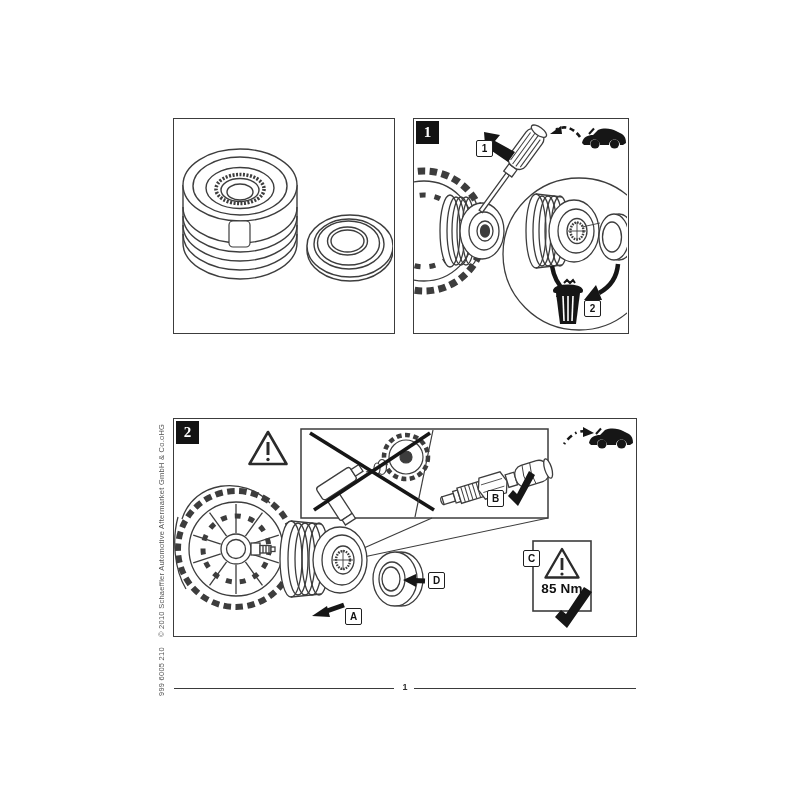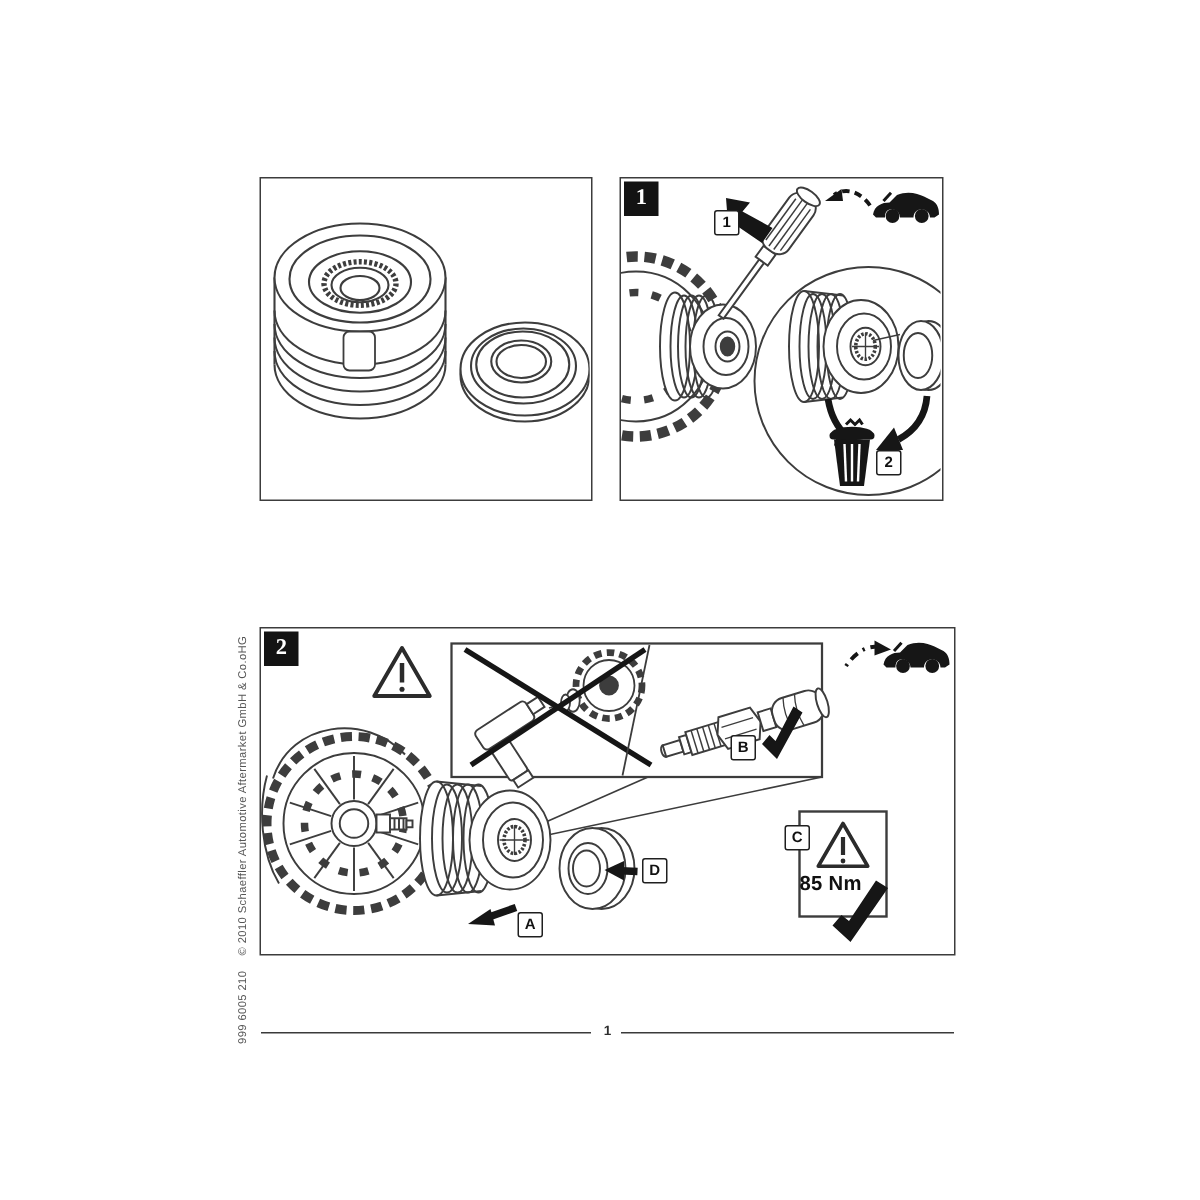--- a/index.html
+++ b/index.html
@@ -17,21 +17,21 @@
     background:#131313; color:#ffffff; display:flex; align-items:center; justify-content:center;
     font:bold 15px "Liberation Serif", serif;
   }
   .callout {
     position:absolute; width:17px; height:17px; box-sizing:border-box;
     background:#ffffff; border:1.7px solid #1f1f1f; border-radius:2px;
     display:flex; align-items:center; justify-content:center;
     font:bold 10px "Liberation Sans", sans-serif; color:#111;
   }
   .torque-text {
-    position:absolute; left:359px; top:162px; width:58px; 
+    position:absolute; left:359px; top:162px; width:58px; text-align:center;
     font:bold 13.5px "Liberation Sans", sans-serif; color:#111; letter-spacing:0.2px;
   }
   .footer-line { position:absolute; height:0; border-top:1.9px solid #3a3a3a; }
   .page-num {
     position:absolute; left:395px; top:682px; width:20px; text-align:center;
     font:bold 9px "Liberation Sans", sans-serif; color:#2e2e2e;
   }
   .vtext {
     position:absolute; transform-origin:0 0; transform:rotate(-90deg);
     font:7.5px "Liberation Sans", sans-serif; color:#555; white-space:nowrap;

